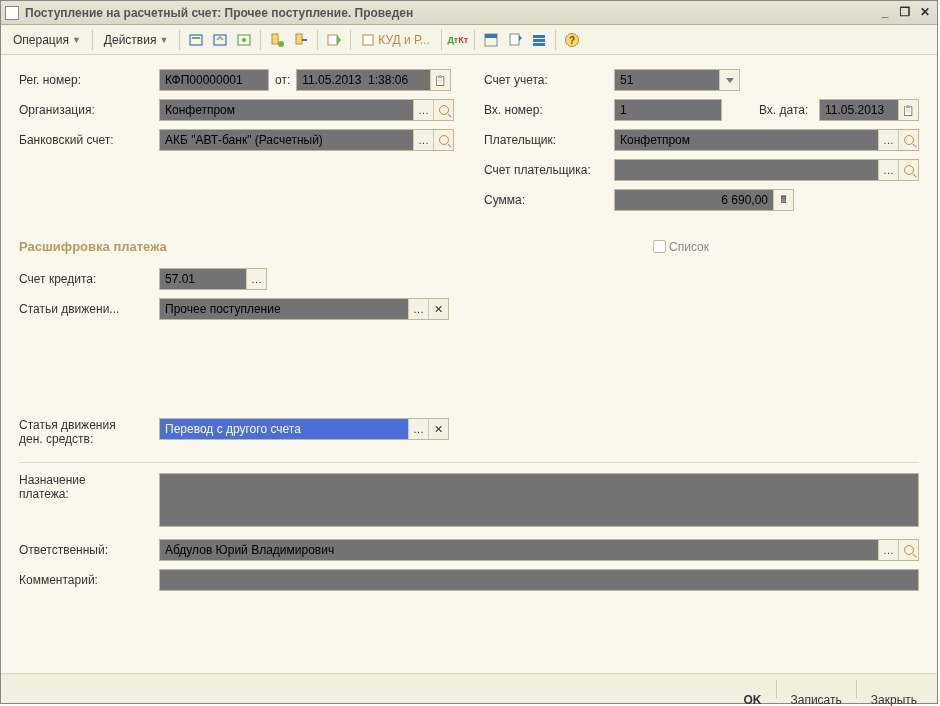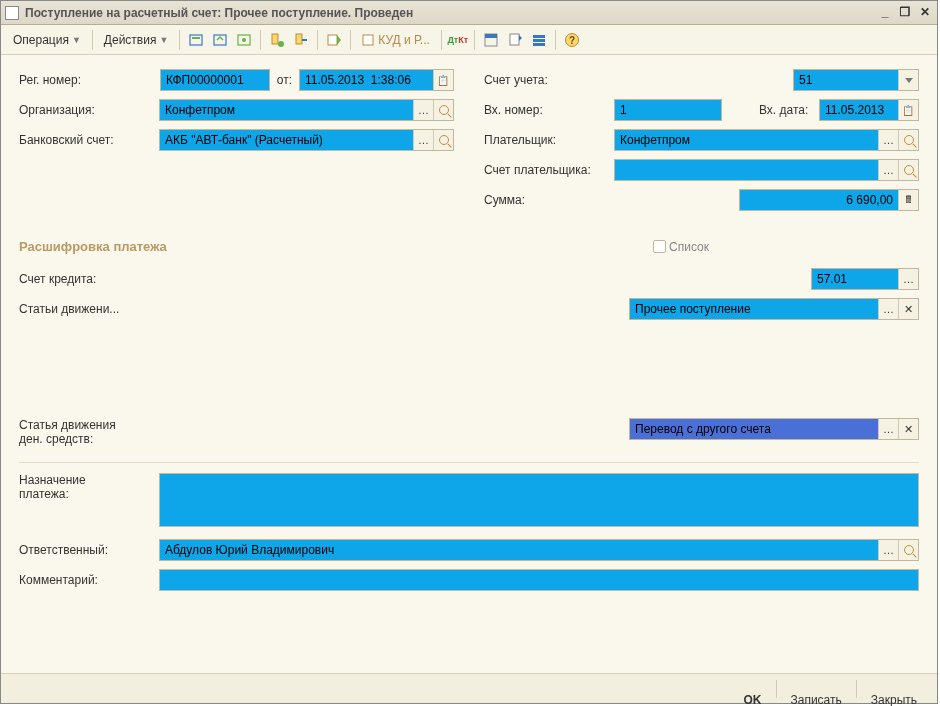--- a/index.html
+++ b/index.html
@@ -96,48 +96,47 @@
   .content {
     flex: 1;
     padding: 14px 18px 8px 18px;
     overflow: hidden;
     position: relative;
   }
   .row {
     display: flex;
     align-items: center;
     margin-bottom: 8px;
-    justify-content: space-between;
   }
   .two-col {
     display: flex;
     gap: 30px;
   }
   .col { flex: 1; }
   .label {
     width: 140px;
     color: #333;
     flex-shrink: 0;
   }
   .label-r {
     width: 130px;
     color: #333;
     flex-shrink: 0;
   }
   .field {
     display: flex;
     align-items: center;
     border: 1px solid #bfb89d;
-    background: #0ea5e9;
+    background: #737373;
     height: 22px;
   }
   .field.selected {
     background: #4a6fd6;
   }
-  .field.selected .field-input { color: #000000; }
+  .field.selected .field-input { color: #fef9c3; }
   .field-input {
     border: none;
     outline: none;
     padding: 0 5px;
     height: 20px;
     font-family: inherit;
     font-size: 12px;
     background: transparent;
     flex: 1;
     min-width: 0;

